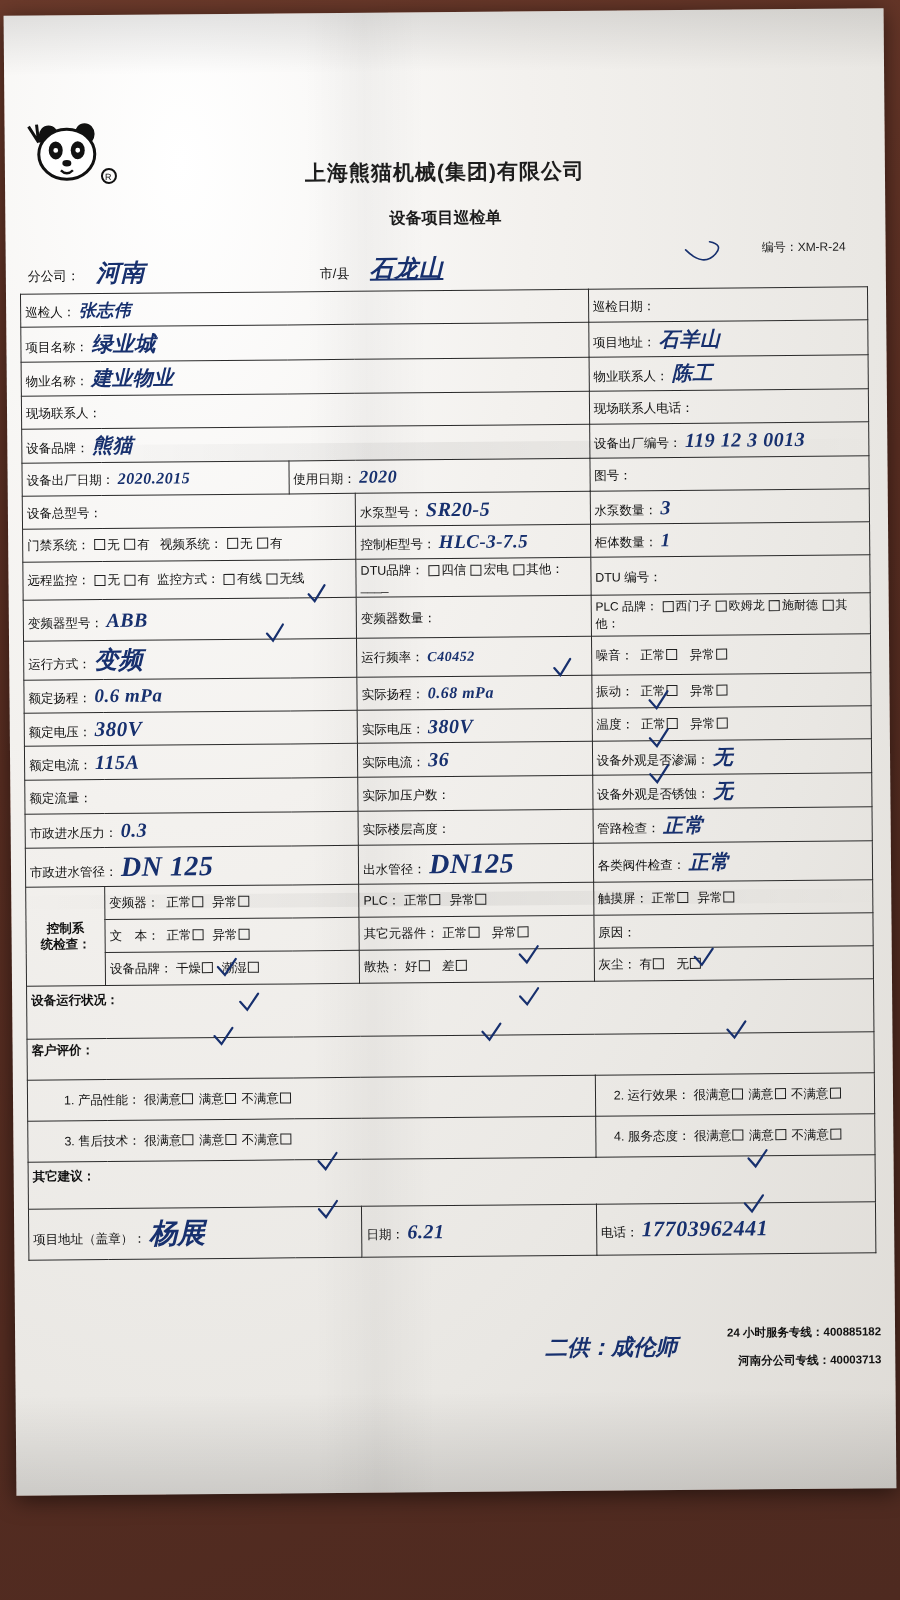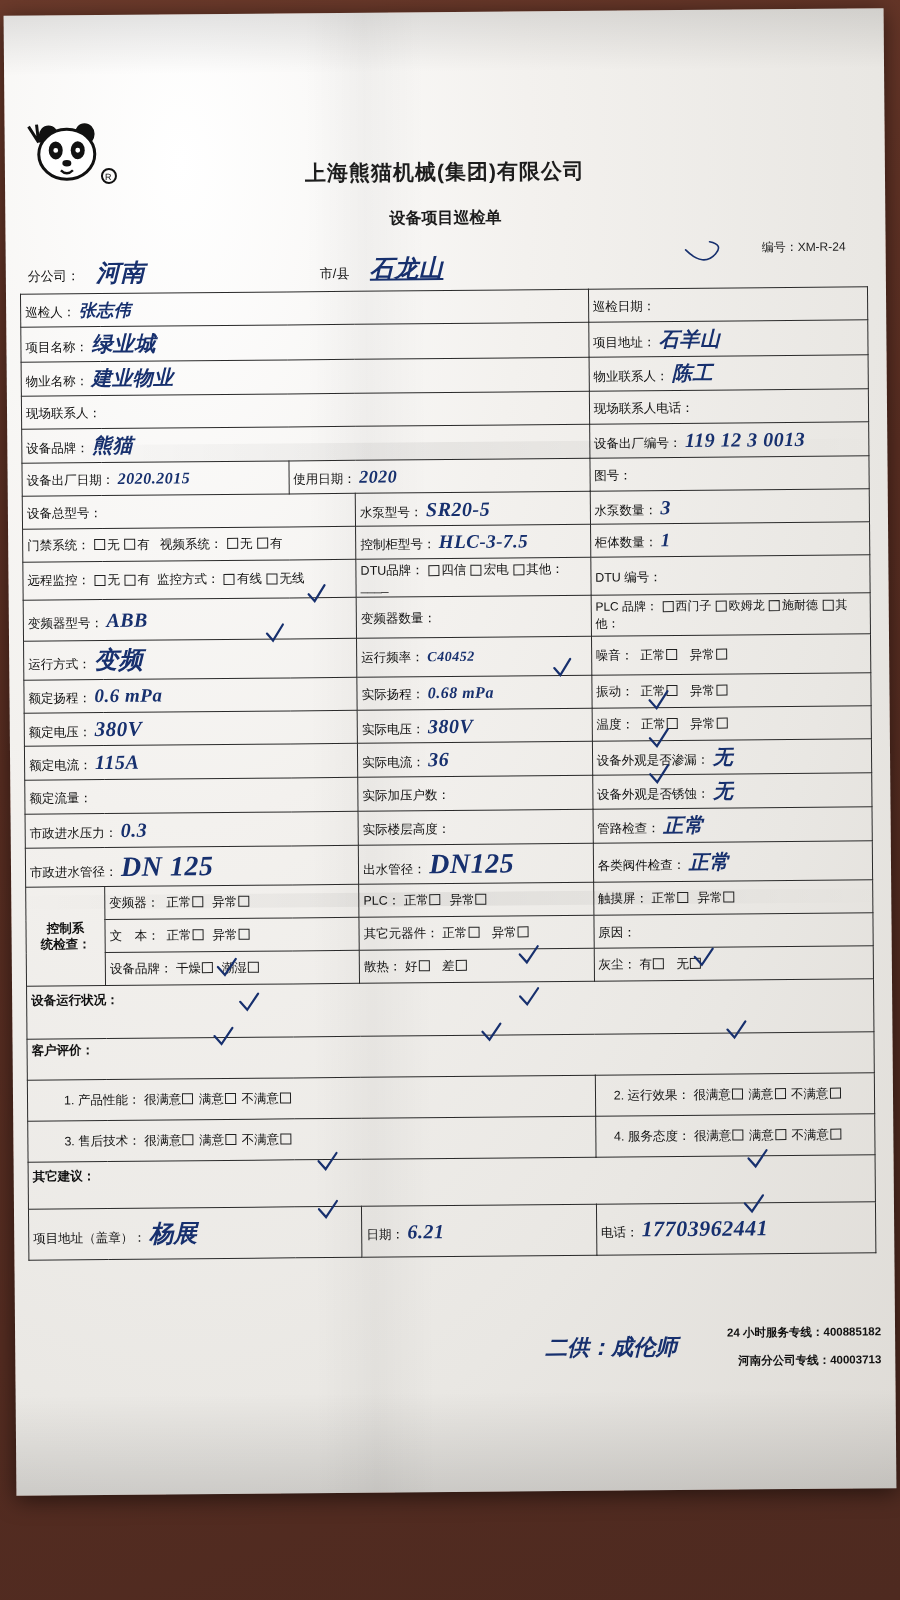--- a/index.html
+++ b/index.html
@@ -29,21 +29,21 @@
 
   table.grid{position:absolute;left:14px;top:278px;width:848px;border-collapse:collapse;font-size:12.5px;color:#111;}
   table.grid td{border:1px solid #2a2a2a;padding:3px 4px;height:26px;vertical-align:middle;}
   .lab{white-space:nowrap;}
   .ck{display:inline-block;width:9px;height:9px;border:1px solid #222;vertical-align:middle;margin:0 2px 1px 1px;}
   .val{font-family:"Liberation Serif",serif;color:#17306e;font-weight:bold;font-size:17px;font-style:italic;letter-spacing:.5px;}
   .section{font-weight:bold;}
   .hint{font-size:12px;}
   .footline{position:absolute;right:28px;font-size:11.5px;color:#111;}
   .sig{font-family:"Liberation Serif",serif;color:#17306e;font-style:italic;font-weight:bold;}
-  .bigsig{font-size:24px;}
+  .bigsig{font-size:28px;}
   .noteline{position:absolute;font-family:"Liberation Serif",serif;color:#17306e;font-weight:bold;font-style:italic;}
 </style>
 </head>
 <body>
 
 <div id="root">
   <div id="paper">
     <div class="shade" style="left:0;top:0;width:880px;height:60px;background:linear-gradient(180deg,rgba(0,0,0,.10),rgba(0,0,0,0));"></div>
     <div class="crease" style="left:0;top:430px;width:880px;height:18px;"></div>
     <div class="crease" style="left:0;top:880px;width:880px;height:14px;"></div>

